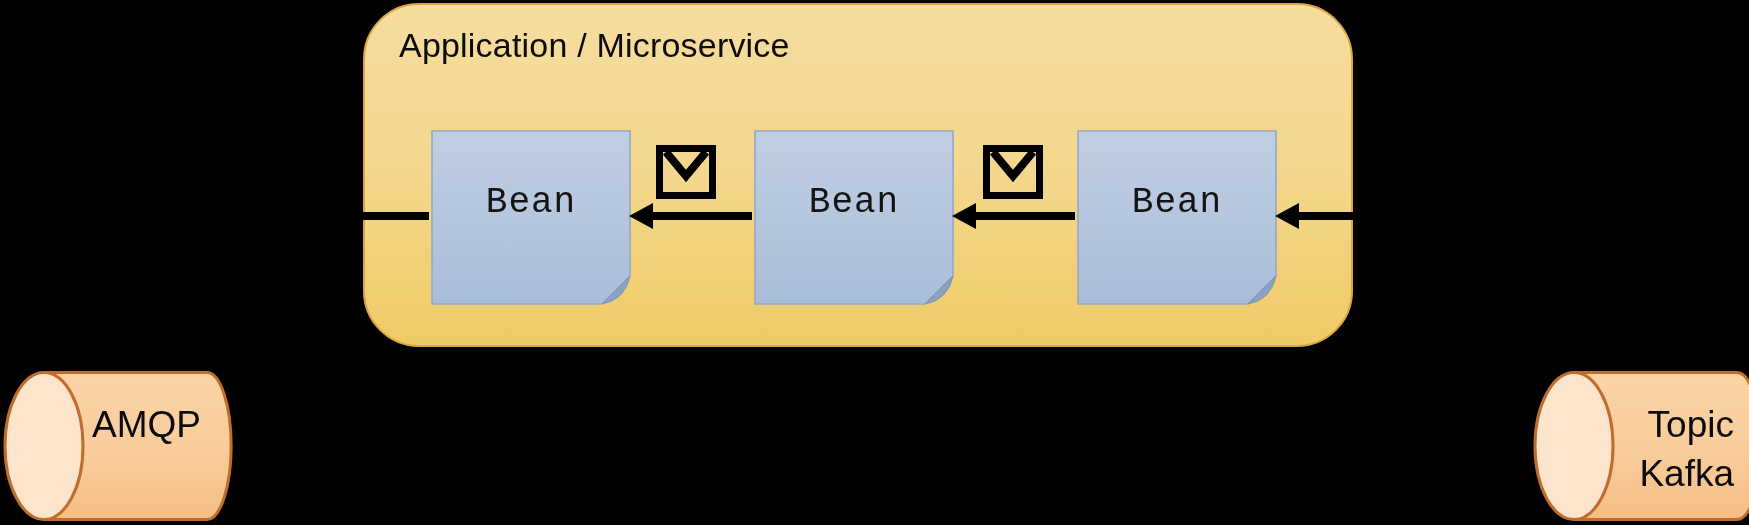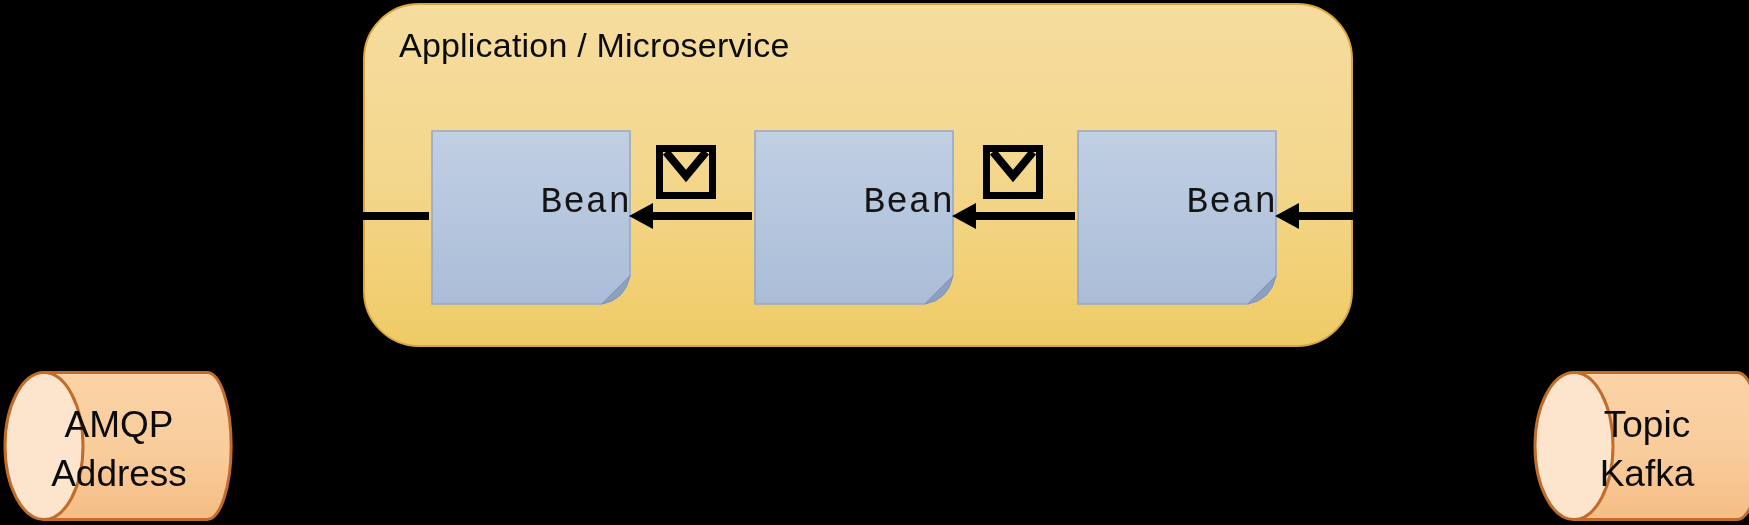--- a/index.html
+++ b/index.html
@@ -38,21 +38,21 @@
     width: 200px; height: 175px;
   }
   .bean-1 { left: 66px; }
   .bean-2 { left: 389px; }
   .bean-3 { left: 712px; }
   .bean svg { position: absolute; left: 0; top: 0; }
   .bean-label {
     position: absolute;
     left: 0; top: 52px;
     width: 100%;
-    text-align: right;
+    text-align: center;
     font-family: "Liberation Mono", "DejaVu Sans Mono", monospace;
     font-size: 36px;
     color: #141414;
     letter-spacing: 1px;
   }
 
   
   .arrow-line {
     position: absolute;
     top: 212px; height: 8px;
@@ -87,21 +87,21 @@
   .cylinder {
     position: absolute;
     top: 371px;
     width: 236px; height: 150px;
   }
   .cyl-left  { left: 2px; }
   .cyl-right { left: 1532px; }  
   .cyl-label {
     position: absolute;
     top: 29px;
-    text-align: center;
+    text-align: right;
     font-size: 37px;
     line-height: 49px;
     color: #0B0B0B;
     white-space: nowrap;
   }
   .cyl-left  .cyl-label { left: 35px; width: 164px; }
   .cyl-right .cyl-label { left: 28px; width: 174px; }
 
   .defs-holder { position: absolute; width: 0; height: 0; }
 </style>
@@ -176,21 +176,20 @@
     </svg>
   </div>
 
   <div class="cylinder cyl-left">
     <svg width="236" height="150" viewBox="0 0 236 150">
       <path d="M42,1.5 H205 A24,73 0 0 1 205,148.5 H42 Z" fill="url(#cylGrad)" stroke="#C06C2B" stroke-width="3"></path>
       <ellipse cx="42" cy="75" rx="39" ry="73.5" fill="#FCE5CC" stroke="#C06C2B" stroke-width="3"></ellipse>
     </svg>
     <div class="cyl-label">
       <div>AMQP</div>
-      <div>Address</div>
     </div>
   </div>
 
   <div class="cylinder cyl-right">
     <svg width="236" height="150" viewBox="0 0 236 150">
       <path d="M42,1.5 H205 A24,73 0 0 1 205,148.5 H42 Z" fill="url(#cylGrad)" stroke="#C06C2B" stroke-width="3"></path>
       <ellipse cx="42" cy="75" rx="39" ry="73.5" fill="#FCE5CC" stroke="#C06C2B" stroke-width="3"></ellipse>
     </svg>
     <div class="cyl-label">
       <div>Topic</div>

